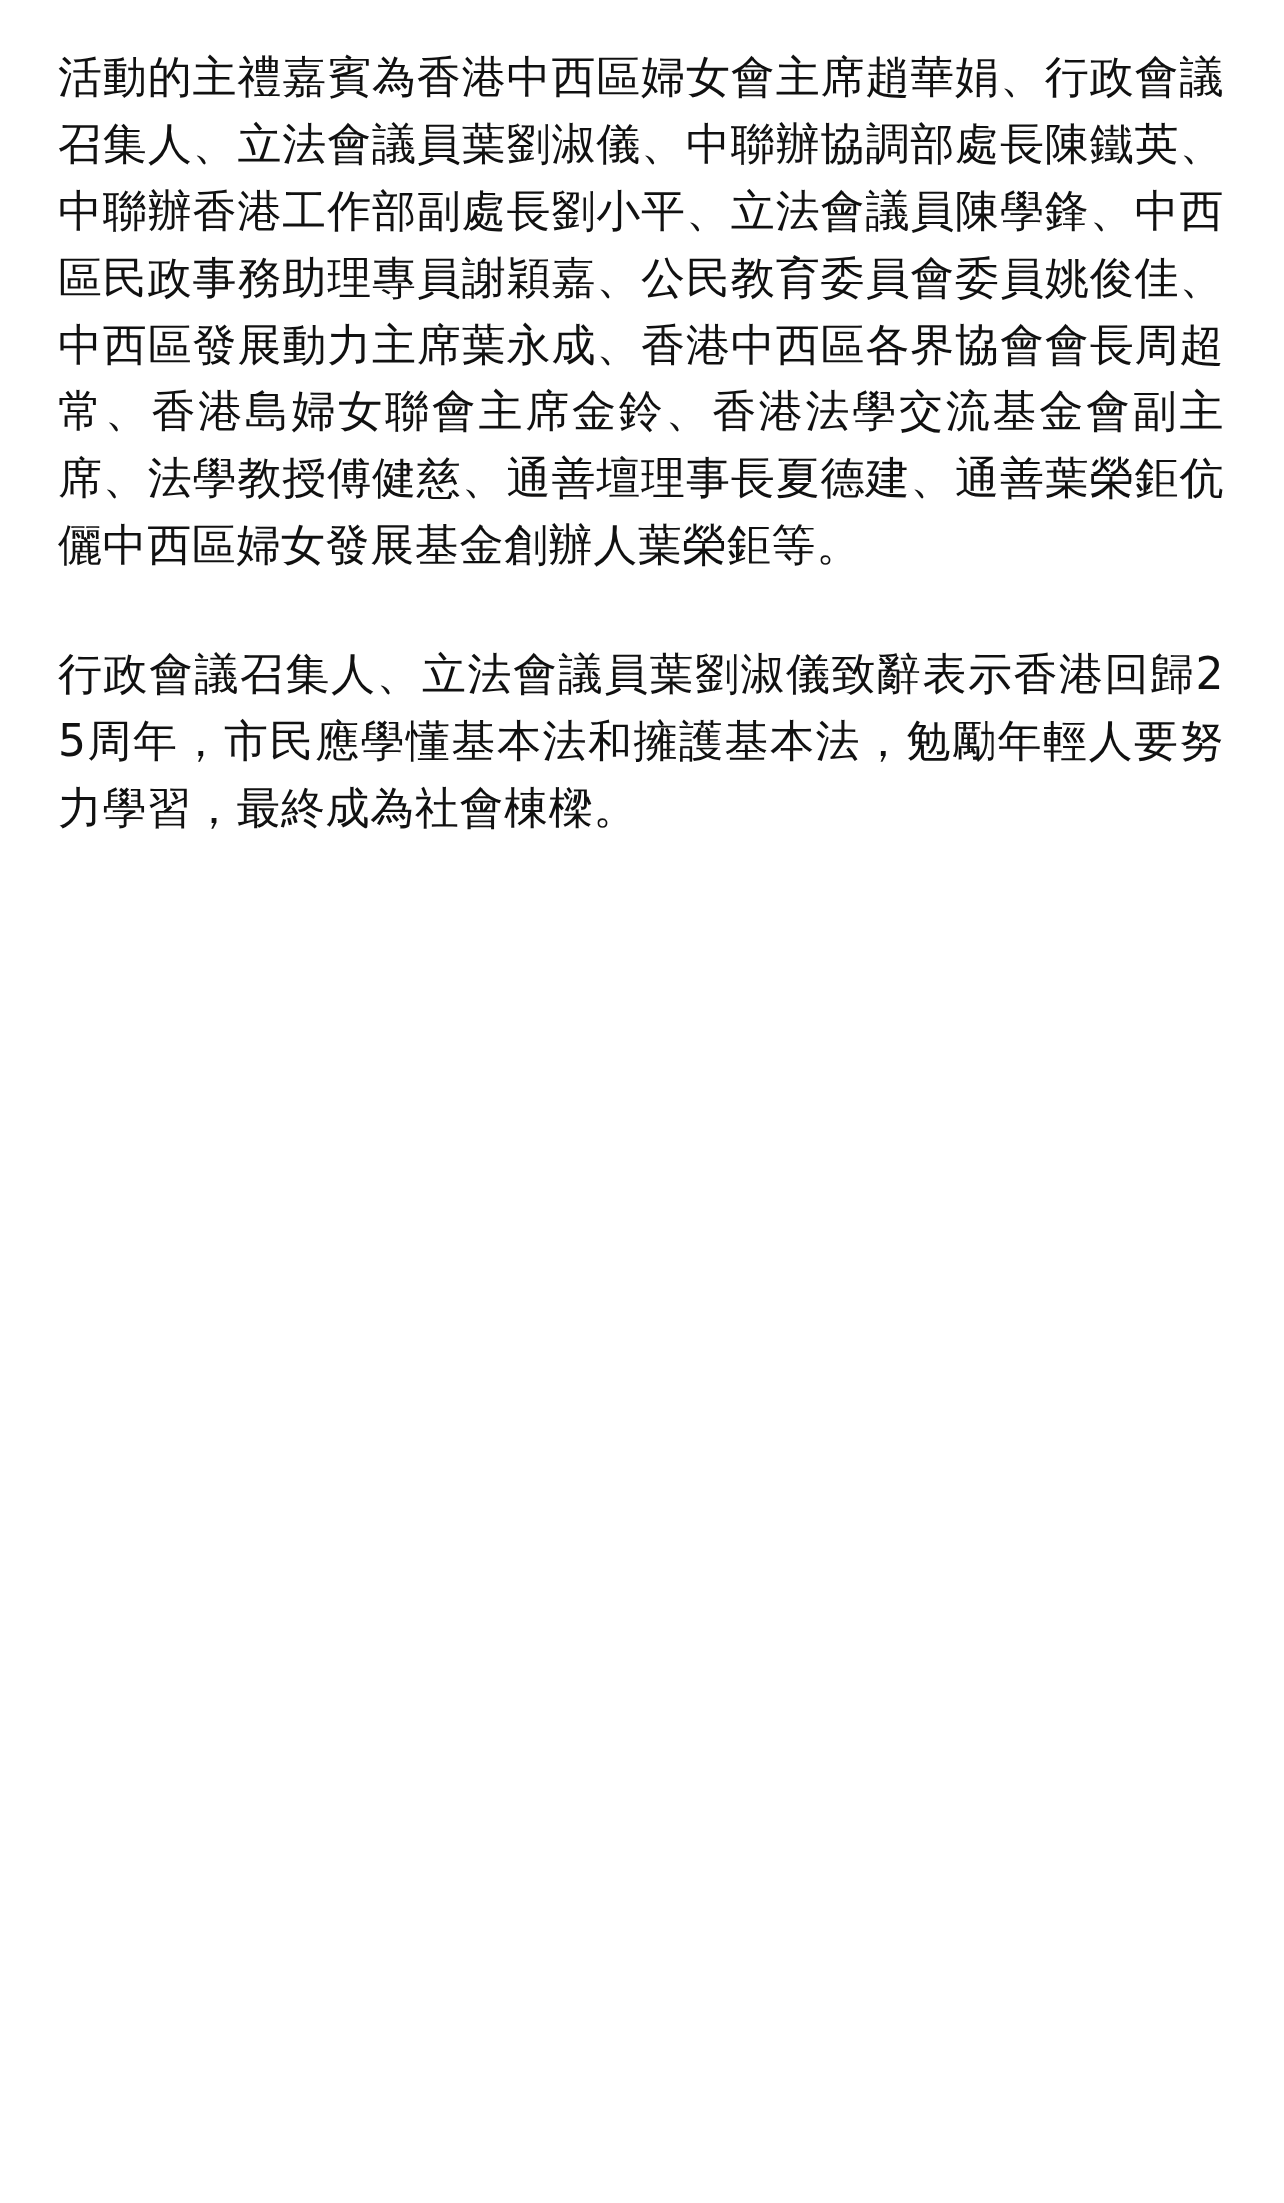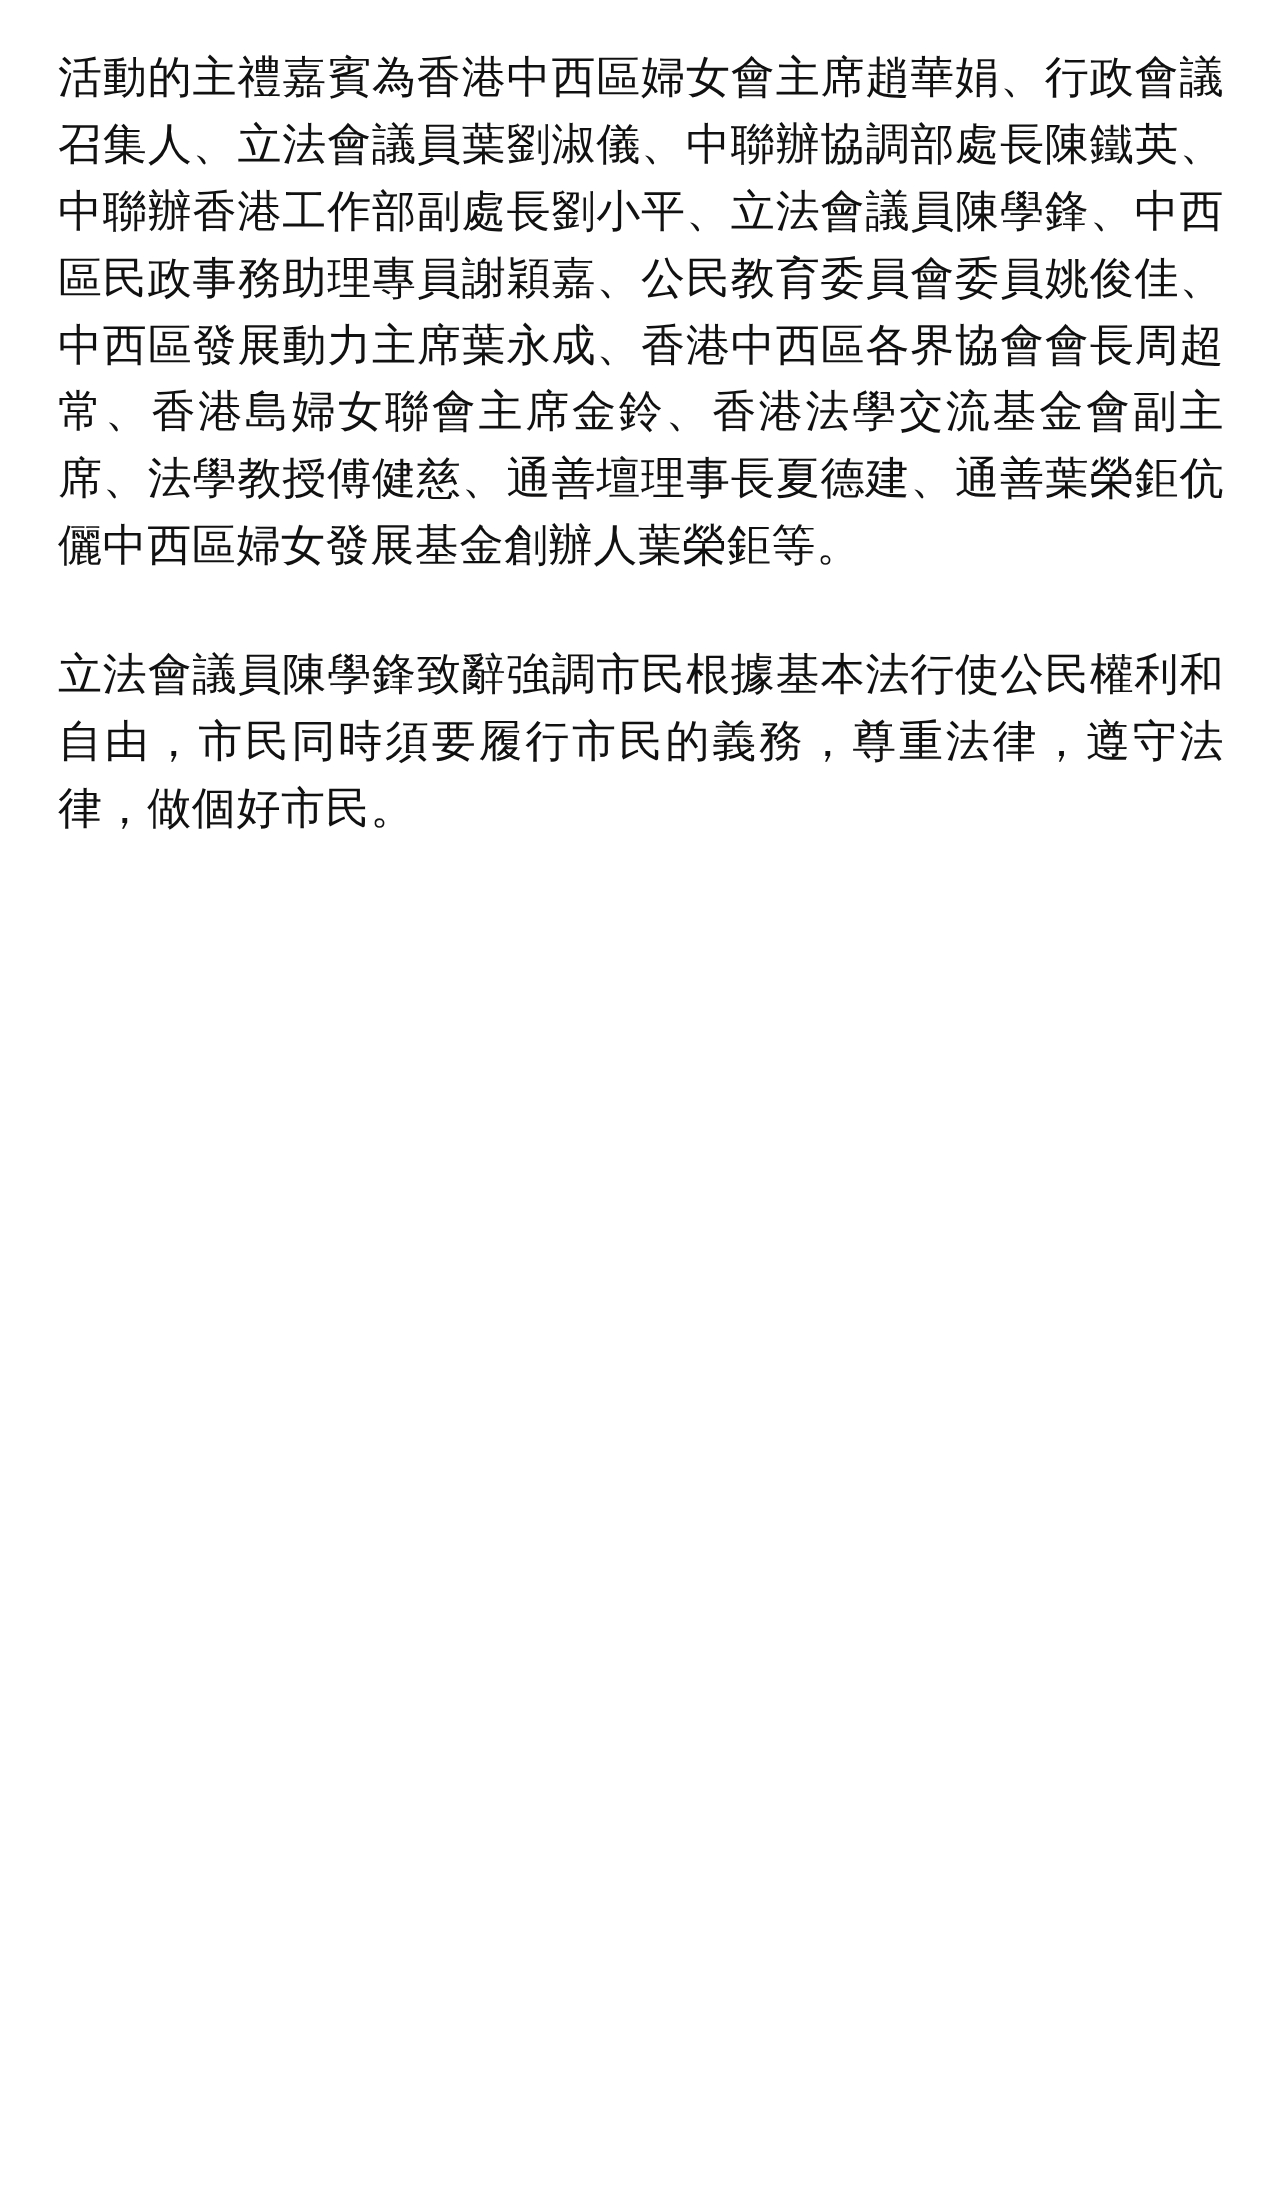--- a/index.html
+++ b/index.html
@@ -38,15 +38,15 @@
   .para:last-child {
     margin-bottom: 0;
   }
 </style>
 </head>
 <body>
 
 <div class="page">
   <article class="article">
     <p class="para">活動的主禮嘉賓為香港中西區婦女會主席趙華娟、行政會議召集人、立法會議員葉劉淑儀、中聯辦協調部處長陳鐵英、中聯辦香港工作部副處長劉小平、立法會議員陳學鋒、中西區民政事務助理專員謝穎嘉、公民教育委員會委員姚俊佳、中西區發展動力主席葉永成、香港中西區各界協會會長周超常、香港島婦女聯會主席金鈴、香港法學交流基金會副主席、法學教授傅健慈、通善壇理事長夏德建、通善葉榮鉅伉儷中西區婦女發展基金創辦人葉榮鉅等。</p>
-    <p class="para">立法會議員陳學鋒致辭強調市民根據基本法行使公民權利和自由，市民同時須要履行市民的義務，尊重法律，遵守法律，做個好市民。</p>
+    <p class="para">行政會議召集人、立法會議員葉劉淑儀致辭表示香港回歸25周年，市民應學懂基本法和擁護基本法，勉勵年輕人要努力學習，最終成為社會棟樑。</p>
   </article>
 </div>
 
 </body></html>

